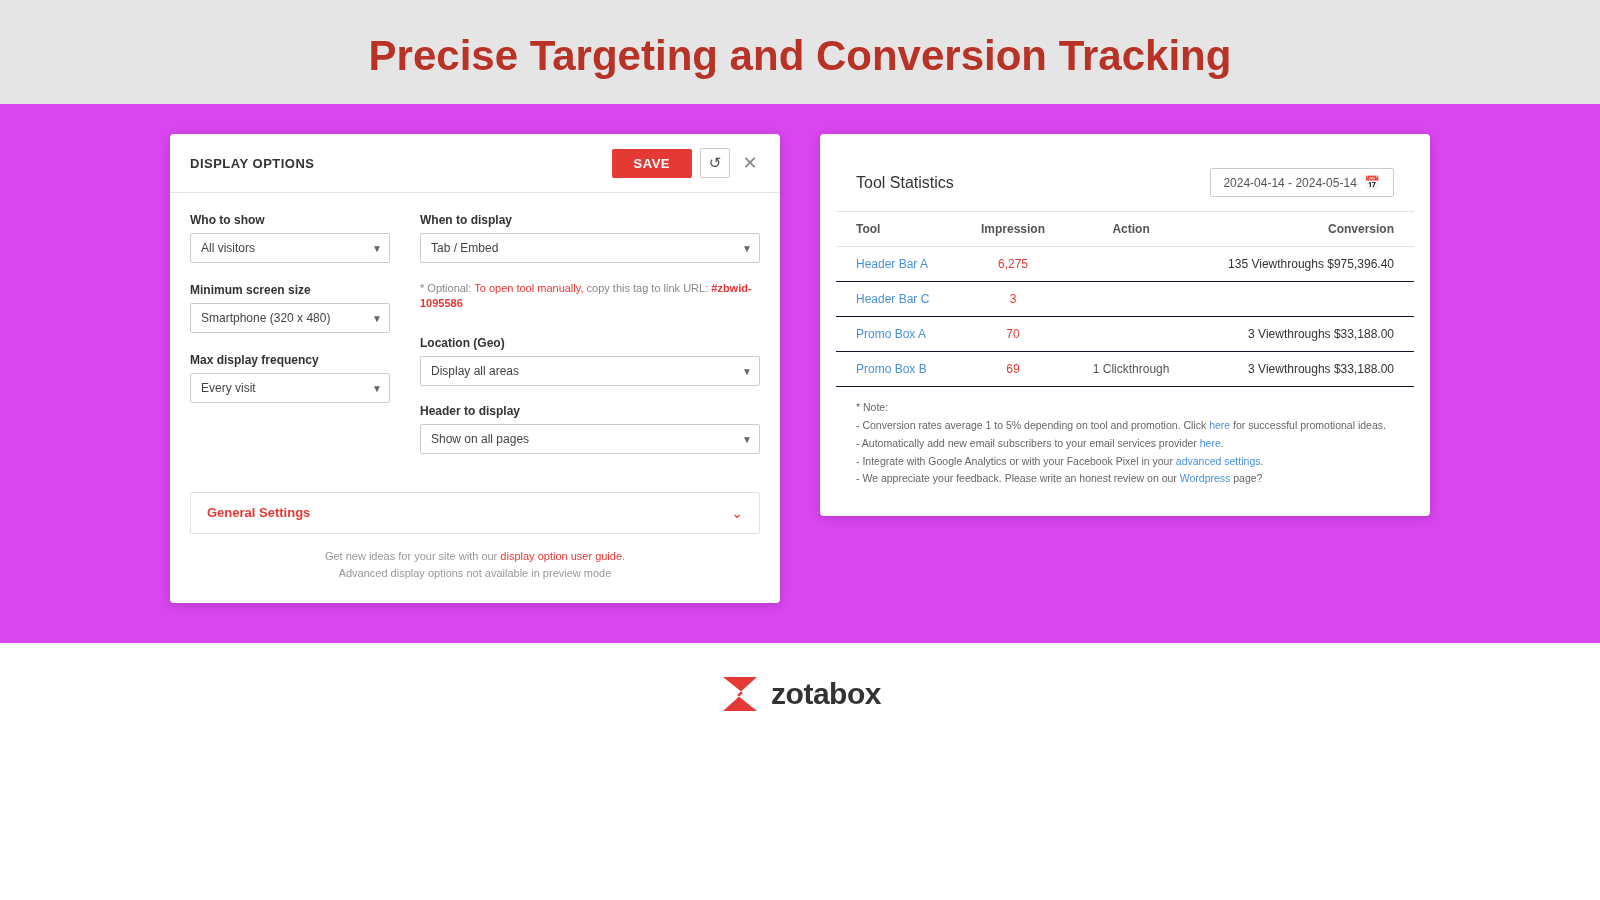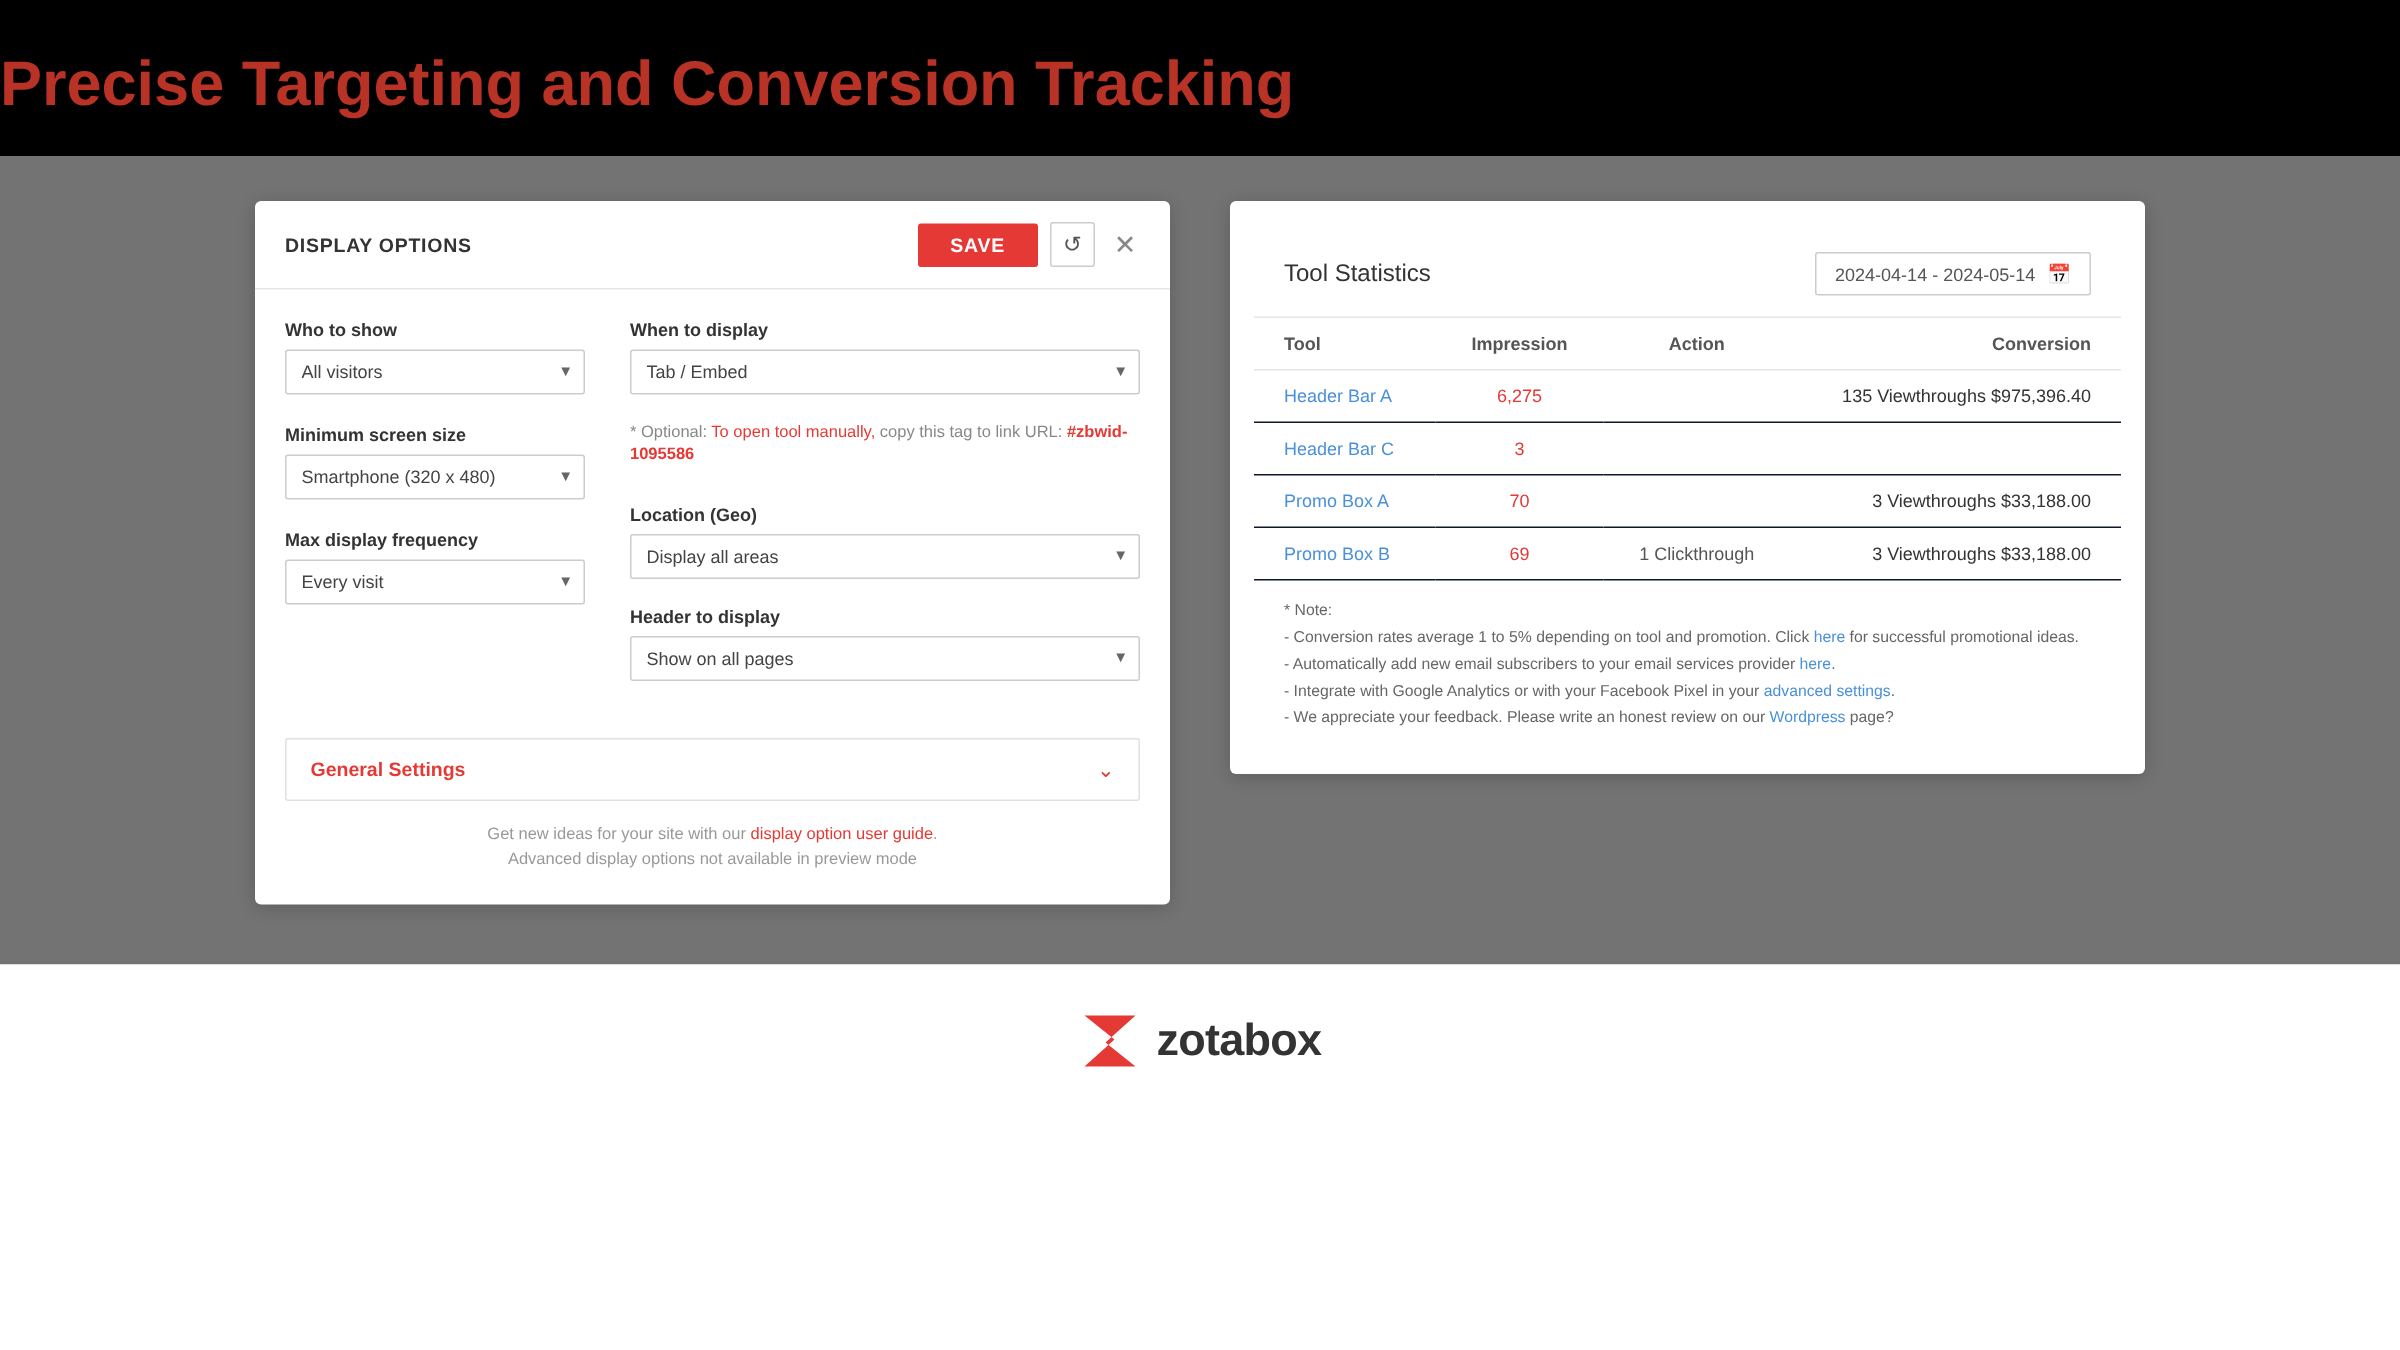--- a/index.html
+++ b/index.html
@@ -6,32 +6,33 @@
     body {
       font-family: -apple-system, BlinkMacSystemFont, 'Segoe UI', Arial, sans-serif;
       background: #fff;
       width: 1600px;
       height: 900px;
       overflow: hidden;
     }
 
     
     .page-header {
-      background: #000000;
+      background: #e5e5e5;
+      text-align: center;
       padding: 32px 0 24px;
     }
     .page-title {
       font-size: 42px;
       font-weight: 800;
       color: #b83226;
     }
 
     
     .red-band {
-      background: #737373;
+      background: #d946ef;
       padding: 30px 80px 40px;
       display: flex;
       gap: 40px;
       align-items: flex-start;
       justify-content: center;
       min-height: 490px;
     }
 
     
     .display-options-panel {

